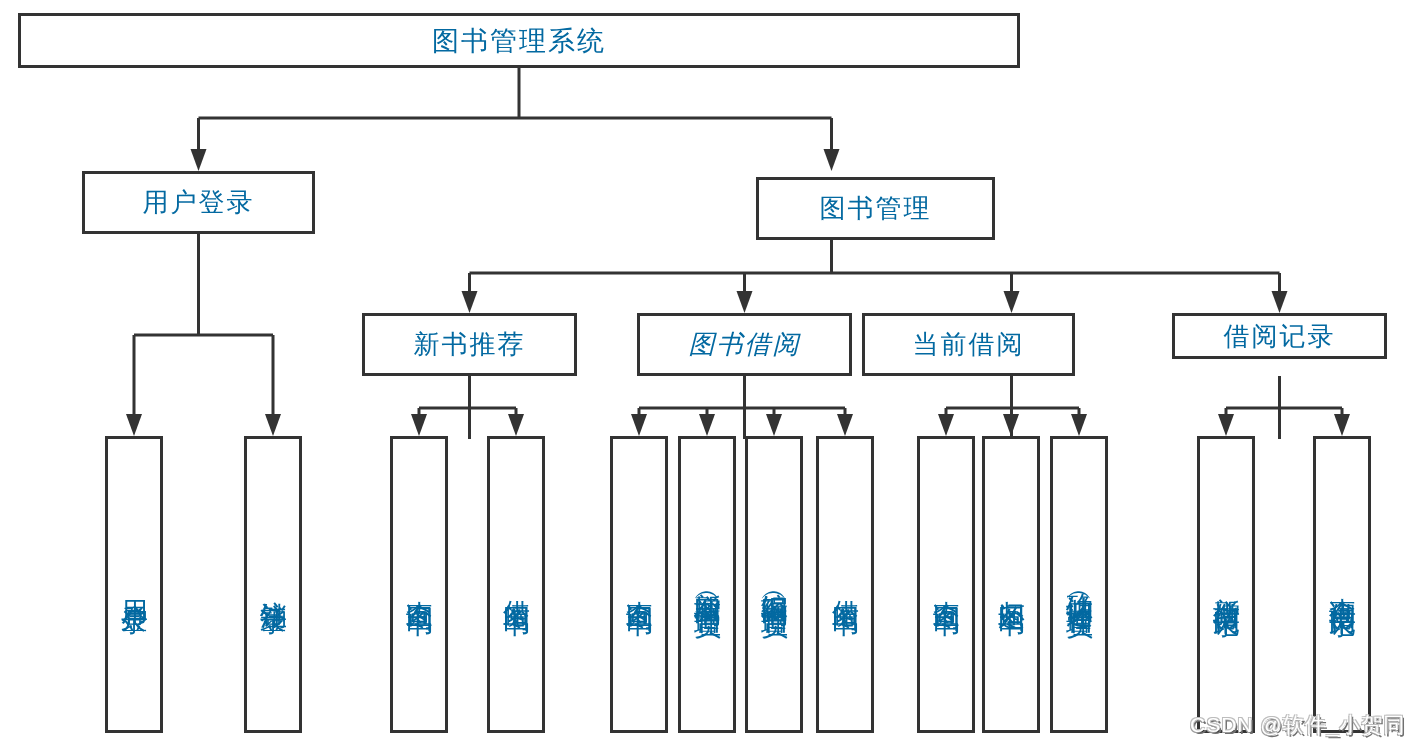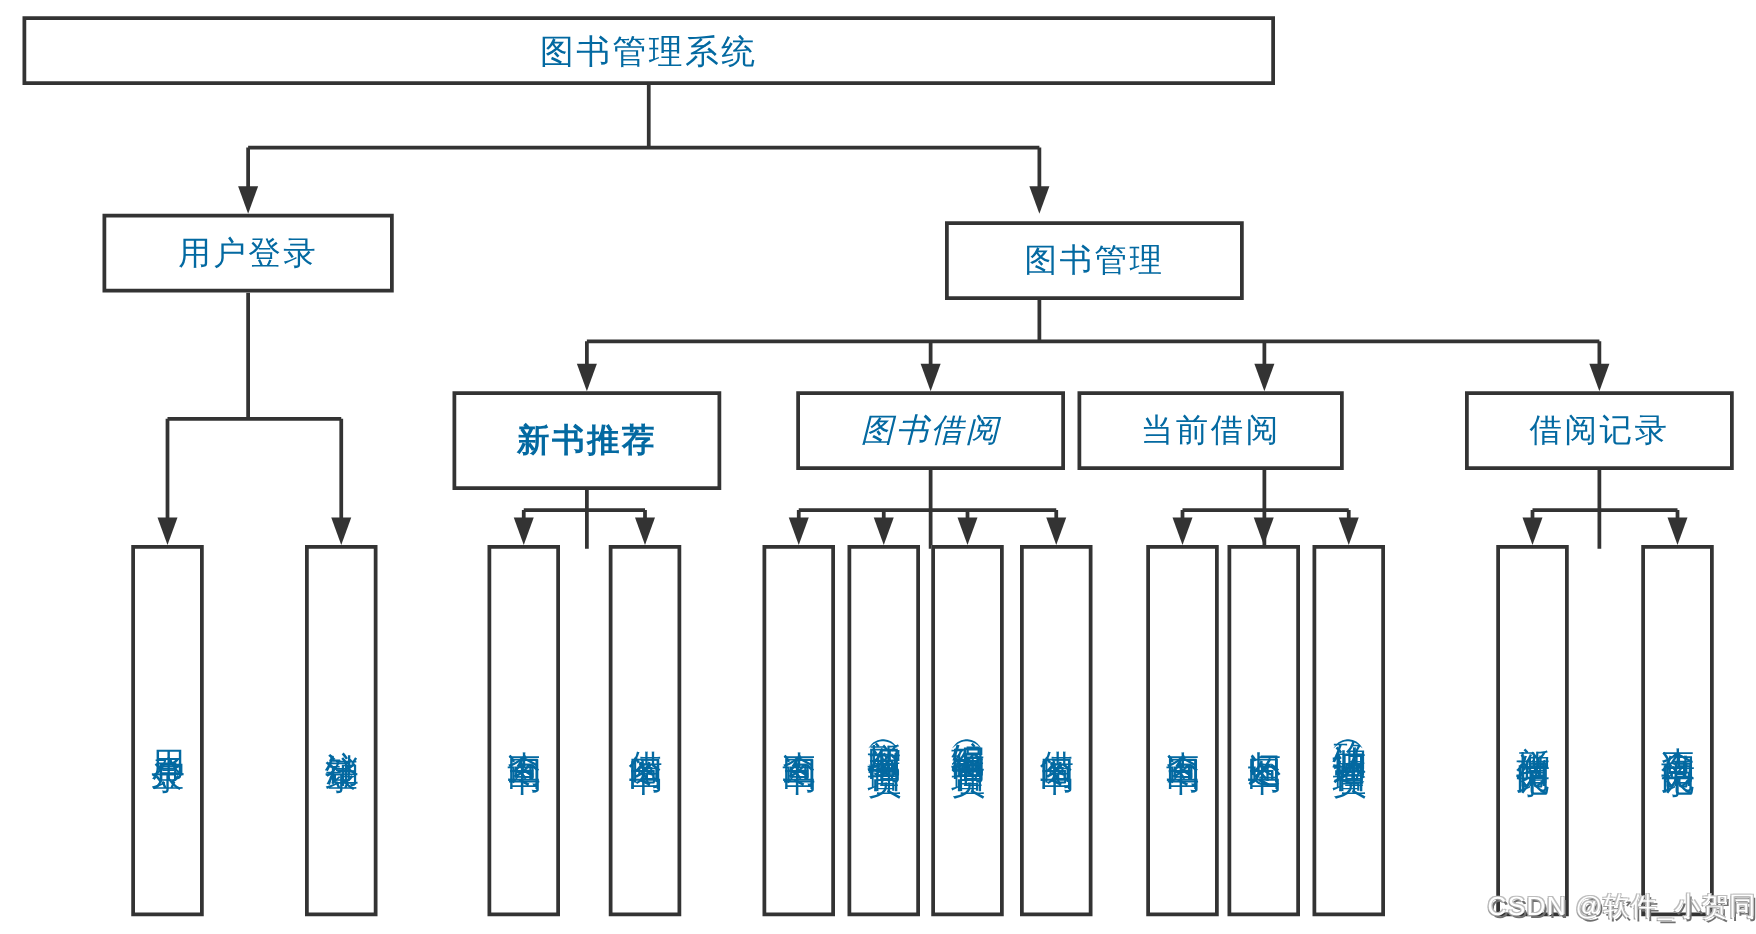--- a/index.html
+++ b/index.html
@@ -116,24 +116,24 @@
       <polygon points="1226,436 1218,414 1234,414"></polygon>
       <polygon points="1342,436 1334,414 1350,414"></polygon>
     </g>
   </svg>
 
   <div class="node h" style="left:18px; top:13px; width:1002px; height:55px; font-size:27px;">图书管理系统</div>
 
   <div class="node h" style="left:82px; top:171px; width:233px; height:63px;">用户登录</div>
   <div class="node h" style="left:712px; top:177px; width:239px; height:63px;margin-left:44px;">图书管理</div>
 
-  <div class="node h" style="left:362px; top:313px; width:215px; height:79px;font-weight:bold;">新书推荐</div>
+  <div class="node h" style="left:362px; top:313px; width:215px; height:63px;">新书推荐</div>
   <div class="node h" style="left:637px; top:313px; width:215px; height:63px;font-style:italic;">图书借阅</div>
   <div class="node h" style="left:862px; top:313px; width:213px; height:63px;">当前借阅</div>
-  <div class="node h" style="left:1172px; top:313px; width:215px; height:63px;">借阅记录</div>
+  <div class="node h" style="left:1172px; top:313px; width:215px; height:46px;">借阅记录</div>
 
   <div class="node leaf" style="left:105px; top:436px; width:58px; height:297px;">用户登录</div>
   <div class="node leaf" style="left:244px; top:436px; width:58px; height:297px;">注销登录</div>
 
   <div class="node leaf" style="left:390px; top:436px; width:58px; height:297px;">查询图书</div>
   <div class="node leaf" style="left:487px; top:436px; width:58px; height:297px;">借阅图书</div>
 
   <div class="node leaf" style="left:610px; top:436px; width:58px; height:297px;">查询图书</div>
   <div class="node leaf" style="left:678px; top:436px; width:58px; height:297px;">新增图书（管理员）</div>
   <div class="node leaf" style="left:745px; top:436px; width:58px; height:297px;">编辑图书（管理员）</div>

